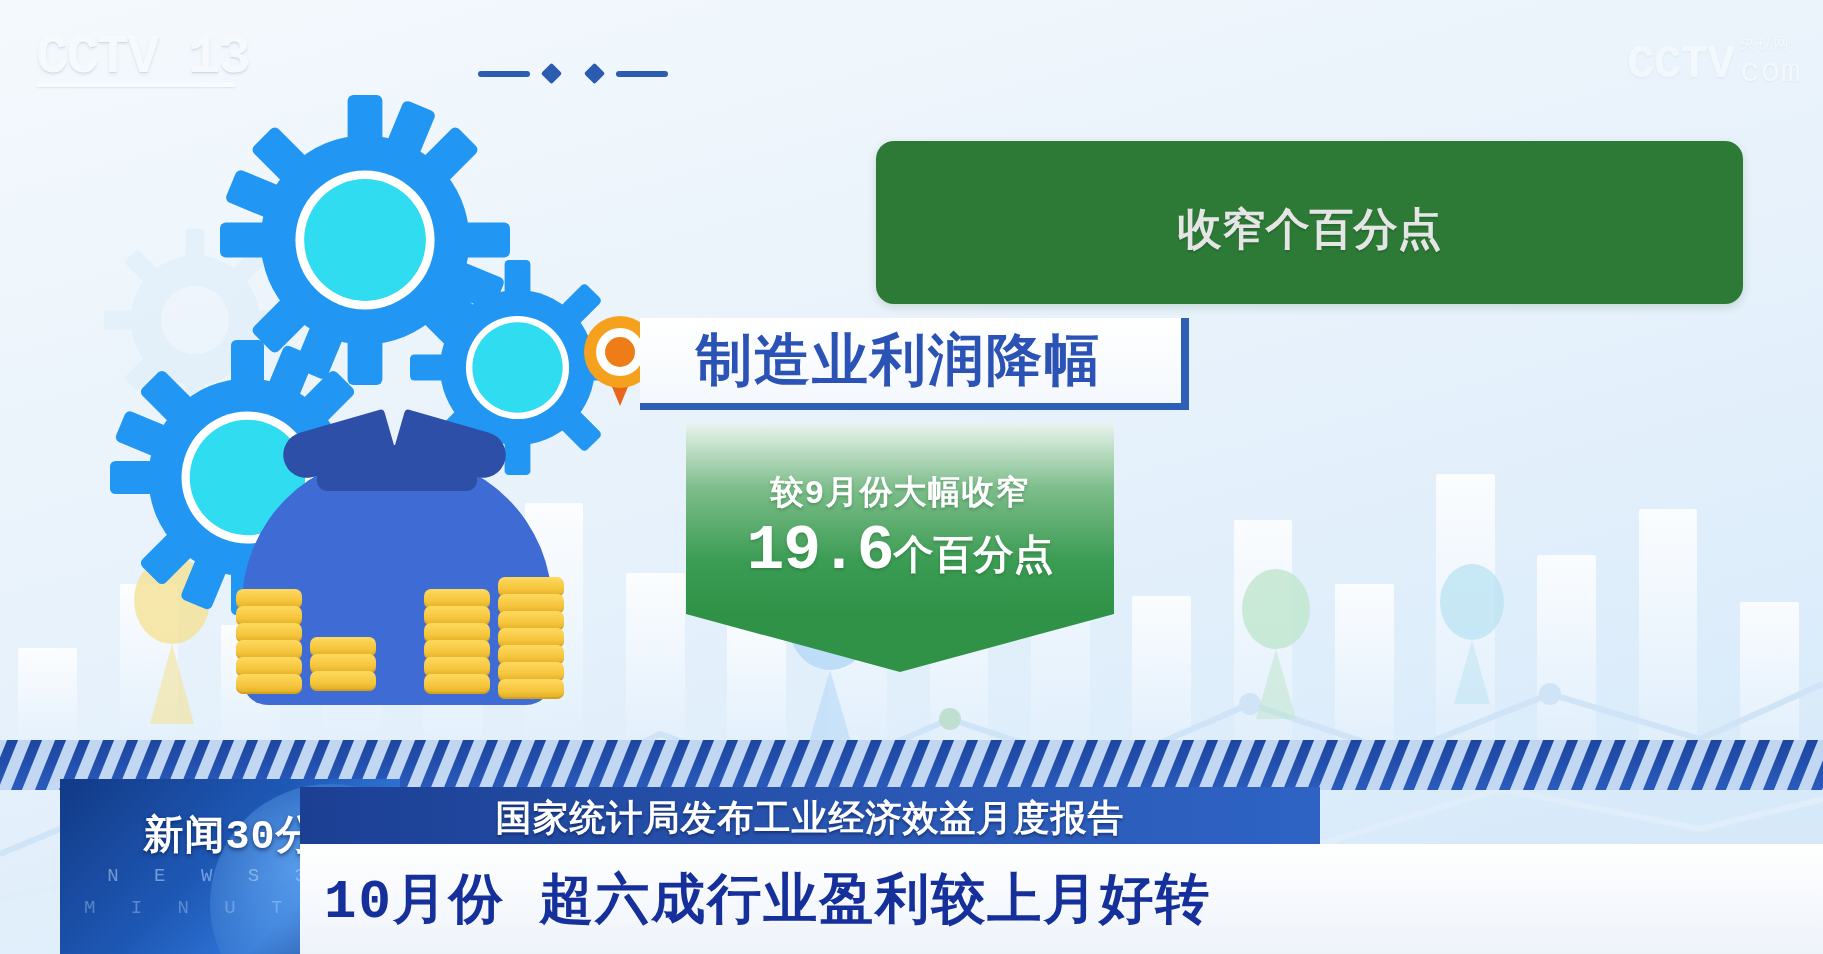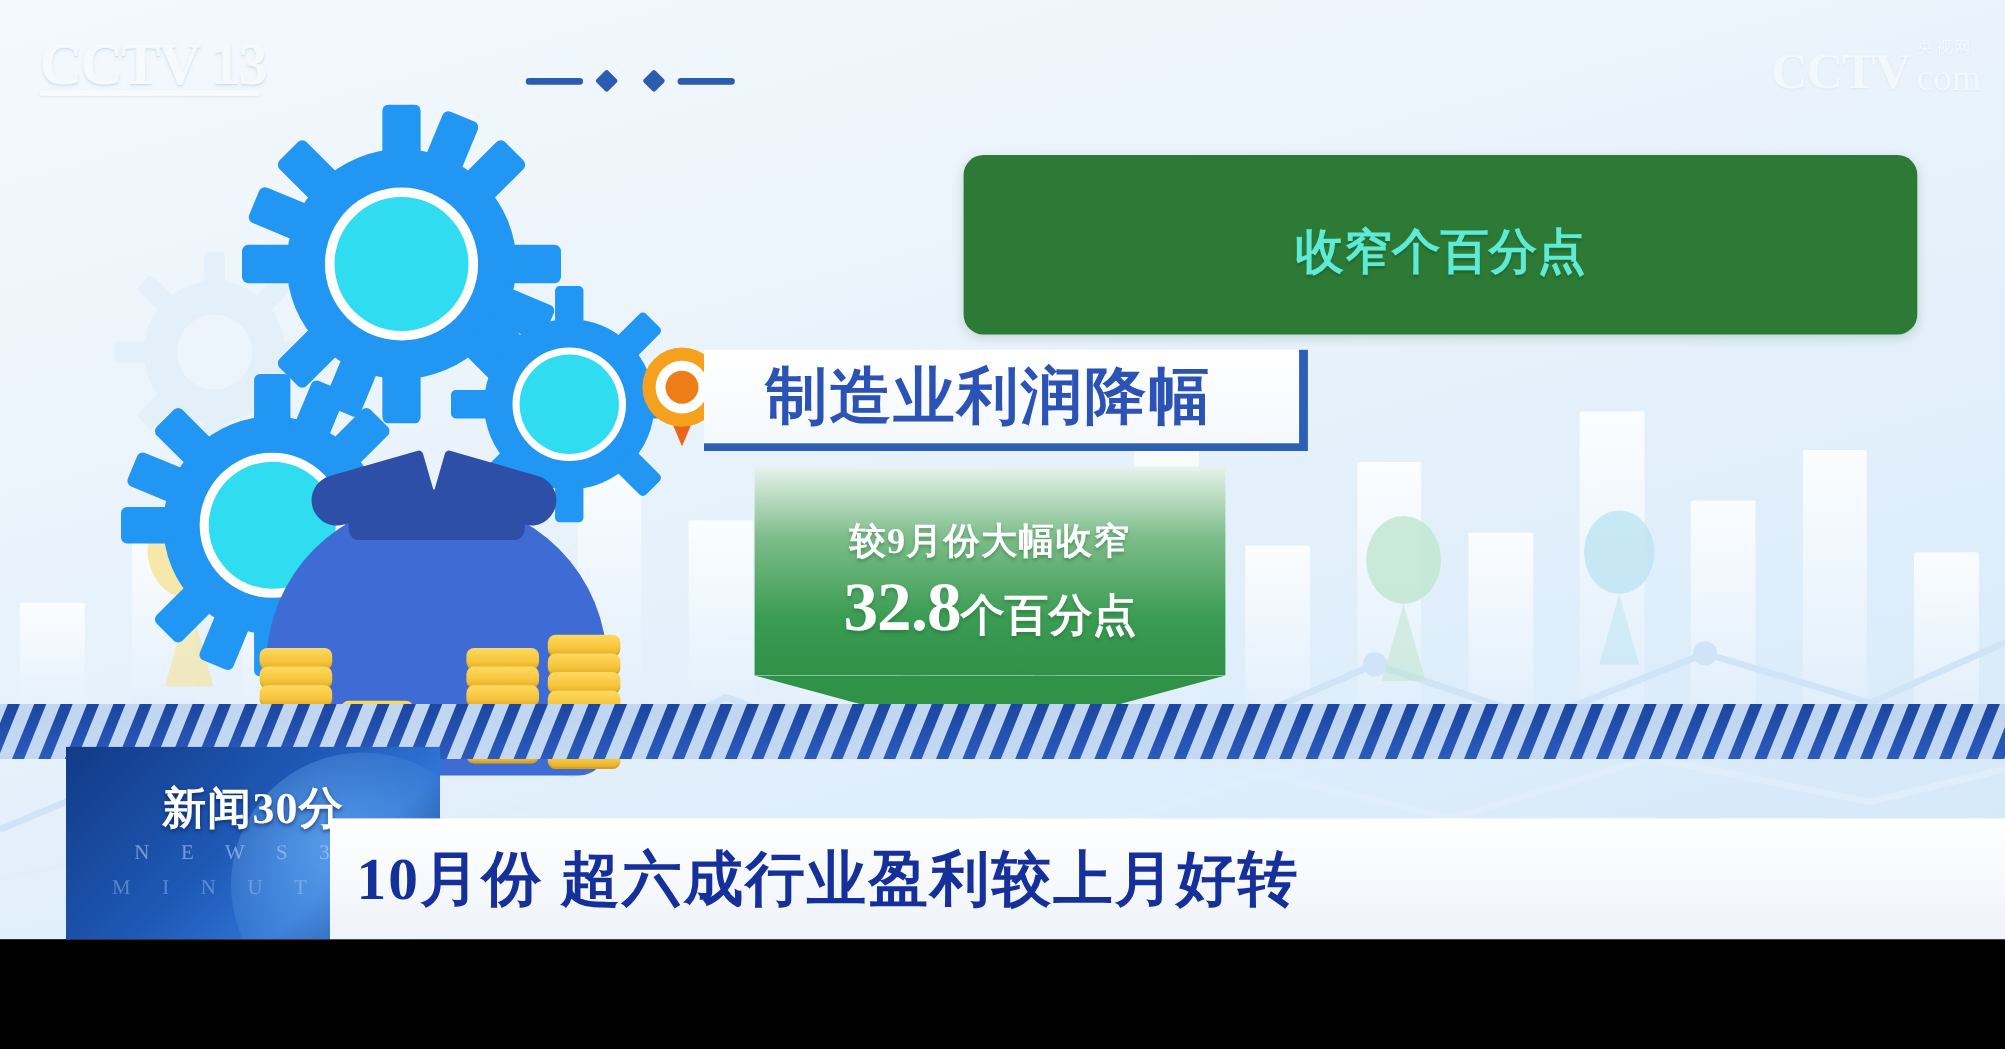--- a/index.html
+++ b/index.html
@@ -1,19 +1,19 @@
 <!DOCTYPE html>
 <html><head>
 <meta charset="utf-8">
 <style>
   html,body{margin:0;padding:0;background:#000;}
   *{box-sizing:border-box;}
   .stage{
-    position:relative;width:1823px;height:854px;overflow:hidden;
-    font-family:Liberation Serif, serif;
+    position:relative;width:1823px;height:954px;overflow:hidden;
+    font-family:Liberation Mono, monospace;
     background:linear-gradient(165deg,#f4f9fd 0%,#eaf3fb 38%,#dfeefb 70%,#d2e7f8 100%);
   }
 
   
   .bg-layer{position:absolute;inset:0;overflow:hidden;}
   .bg-bars{position:absolute;left:0;bottom:190px;width:100%;height:300px;}
   .bg-bar{position:absolute;bottom:0;background:linear-gradient(180deg,#ffffff 0%,#dfeefc 100%);opacity:.85;border-radius:2px;}
   .bg-line{position:absolute;left:0;bottom:0;width:100%;height:400px;}
 
   
@@ -63,21 +63,21 @@
   .badge span{font-size:37px;font-weight:bold;color:#fff;letter-spacing:2px;}
 
   
   .green-panel{position:absolute;left:876px;top:141px;width:867px;height:163px;
      background:#2c7a36;border-radius:18px;padding:10px 22px 0 22px;
      display:flex;flex-direction:column;align-items:center;justify-content:center;
      box-shadow:0 3px 10px rgba(40,90,50,.18);}
   .gp-line1{font-size:42px;font-weight:bold;color:#fff;letter-spacing:1px;white-space:nowrap;
      text-shadow:0 2px 2px rgba(0,0,0,.15);}
   .gp-line2{display:flex;align-items:baseline;white-space:nowrap;margin-top:4px;}
-  .gp-line2 .t{font-size:44px;font-weight:bold;color:#5eead4;text-shadow:0 2px 2px rgba(0,0,0,.15);text-align:right;}
+  .gp-line2 .t{font-size:44px;font-weight:bold;color:#e5e5e5;text-shadow:0 2px 2px rgba(0,0,0,.15);text-align:right;}
   .gp-line2 .num{font-size:72px;font-weight:bold;color:#f7d33c;margin:0 6px;line-height:.95;
      text-shadow:0 2px 3px rgba(0,0,0,.2);}
 
   
   .white-label{position:absolute;left:640px;top:318px;width:548px;height:92px;
      background:linear-gradient(180deg,#ffffff 0%,#f4f8fd 100%);
      border-bottom:7px solid #2c5fb5;display:flex;align-items:center;padding-left:56px;}
   .white-label span{font-size:56px;font-weight:bold;color:#2b52b5;letter-spacing:2px;white-space:nowrap;}
   .wl-bar{position:absolute;left:1181px;top:318px;width:8px;height:92px;background:#2c5fb5;}
 
@@ -341,21 +341,21 @@
   <div class="white-label">
     <span>制造业利润降幅</span>
   </div>
   <div class="wl-bar"></div>
 
   <div class="arrow-panel">
     <div class="ap-body"></div>
     <div class="ap-tip"></div>
     <div class="ap-l1">较9月份大幅收窄</div>
     <div class="ap-l2">
-      <span class="n">32.8</span><span class="u">个百分点</span>
+      <span class="n">19.6</span><span class="u">个百分点</span>
     </div>
   </div>
 
   <div class="stripe-band" id="stripes">
       <div class="s" style="left: -16px;"></div>
       <div class="s" style="left: 8px;"></div>
       <div class="s" style="left: 32px;"></div>
       <div class="s" style="left: 56px;"></div>
       <div class="s" style="left: 80px;"></div>
       <div class="s" style="left: 104px;"></div>
@@ -433,18 +433,21 @@
       <div class="s" style="left: 1832px;"></div>
     </div>
 
   <div class="lower-left">
     <div class="ll-globe"></div>
     <div class="ll-title">新闻30分</div>
     <div class="ll-sub">N E W S 3 0</div>
     <div class="ll-sub2">M I N U T E S</div>
   </div>
 
+  <div class="kicker">
+    <span>国家统计局发布工业经济效益月度报告</span>
+  </div>
 
   <div class="headline">
     <span>10月份 超六成行业盈利较上月好转</span>
   </div>
 
 </div>
 
 </body></html>

